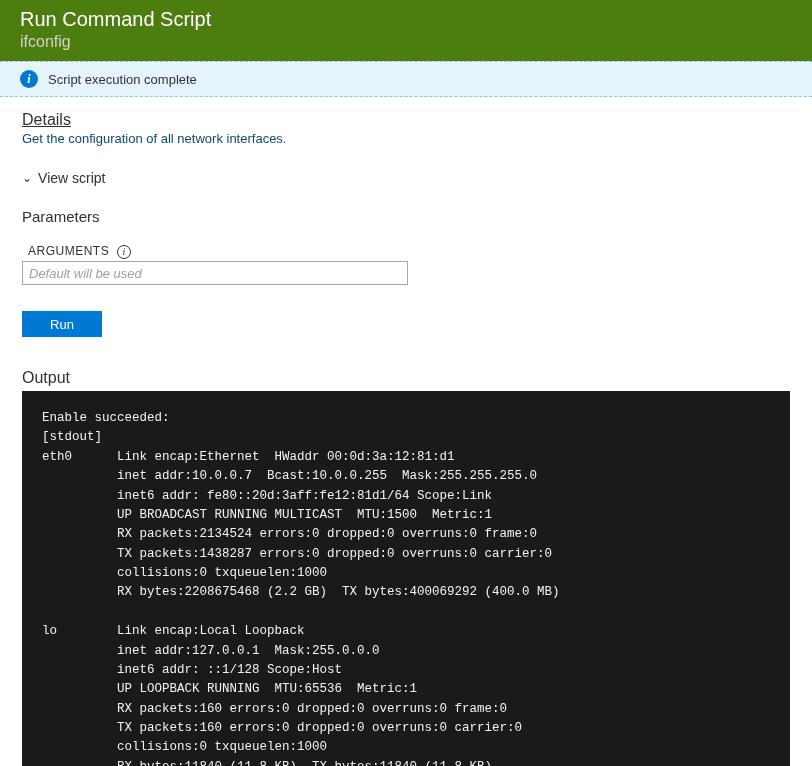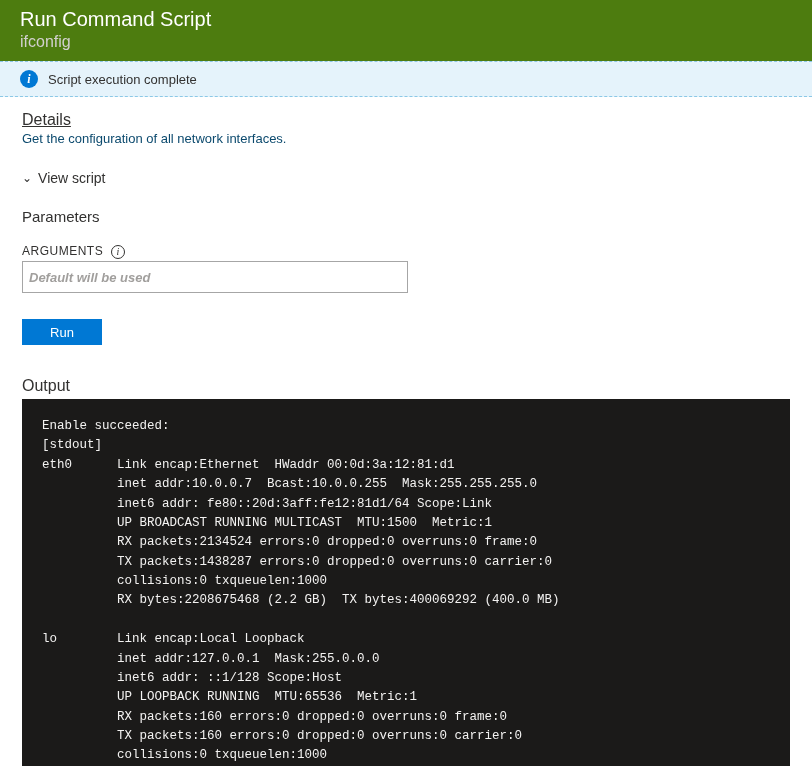--- a/index.html
+++ b/index.html
@@ -7,23 +7,23 @@
   .header { background: #4d7c0f; color: #fff; padding: 8px 20px 10px; }
   .header .title { font-size: 20px; font-weight: 400; }
   .header .subtitle { font-size: 16px; color: #d2d0ce; margin-top: 2px; }
   .banner { display: flex; align-items: center; background: #e5f3fb; border-top: 1px dashed #8cc8e6; border-bottom: 1px dashed #8cc8e6; padding: 8px 20px; font-size: 13px; }
   .banner .icon { width: 18px; height: 18px; border-radius: 50%; background: #0078d4; color: #fff; display: inline-flex; align-items: center; justify-content: center; margin-right: 10px; font-style: italic; font-family: Georgia, serif; font-weight: bold; font-size: 12px; }
   .content { padding: 14px 22px; }
   .section-title { font-size: 16px; font-weight: 400; color: #323130; text-decoration: underline; }
   .section-sub   { font-size: 13px; color: #0c4a6e; margin-top: 2px; margin-bottom: 22px; }
   .view-script { display: inline-flex; align-items: center; font-size: 14px; cursor: pointer; user-select: none; margin-bottom: 22px; }
   .view-script .chev { display: inline-block; margin-right: 6px; transform: rotate(0deg); font-size: 12px; color:#323130; }
-  .param-label { font-size: 12px; letter-spacing: .5px; color: #323130; }
+  .param-label { font-size: 12px; letter-spacing: .5px; color: #323130; margin-left: 6px; }
   .param-label .info { display:inline-flex; align-items:center; justify-content:center; width:14px; height:14px; border:1px solid #323130; border-radius:50%; font-size:10px; font-family:Georgia,serif; font-style:italic; margin-left:4px; }
-  .param-input { width: 386px; height: 32px; border: 1px solid #a6a6a6; padding: 2px 6px; font-size: 13px; color:#323130; margin-top:2px; display:block;font-weight:bold; }
+  .param-input { width: 386px; height: 24px; border: 1px solid #a6a6a6; padding: 2px 6px; font-size: 13px; color:#323130; margin-top:2px; display:block; }
   .param-input::placeholder { color:#a19f9d; font-style: italic; }
   .run-btn { margin-top: 26px; width: 80px; height: 26px; background: #0078d4; color: #fff; border: none; font-size: 13px; cursor: pointer; }
   .output-title { margin-top: 32px; font-size: 16px; font-weight: 400; }
   .terminal { background: #1b1a19; color: #f3f2f1; font-family: Consolas, "Courier New", monospace; font-size: 12.5px; line-height: 1.55; padding: 18px 20px 24px; margin-top: 4px; white-space: pre; min-height: 410px; }
   .params-h { font-size:15px; margin-bottom:16px;}
 </style>
 </head>
 <body>
 
 <div class="header">

